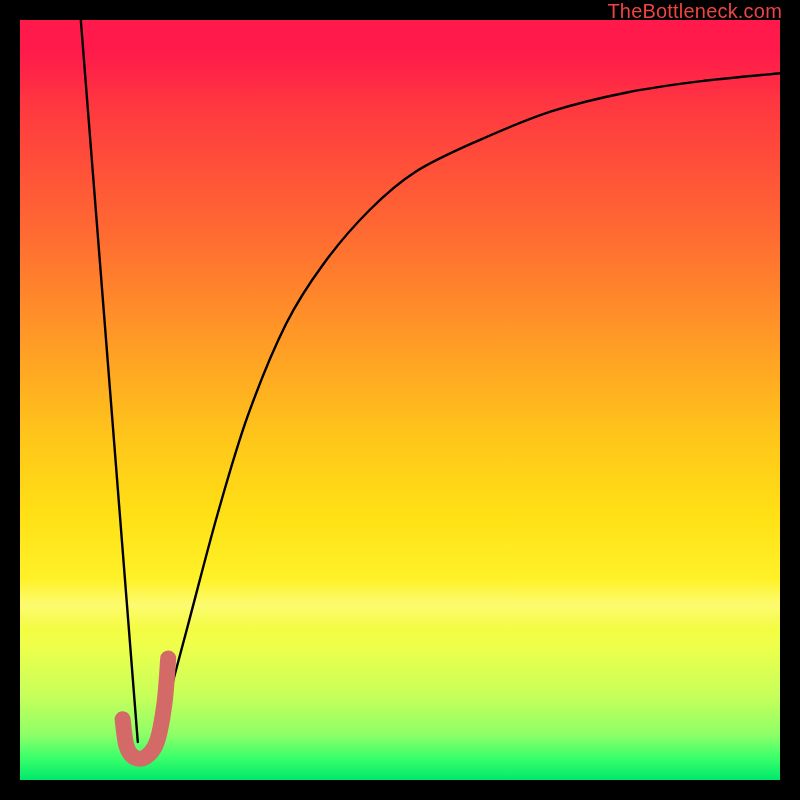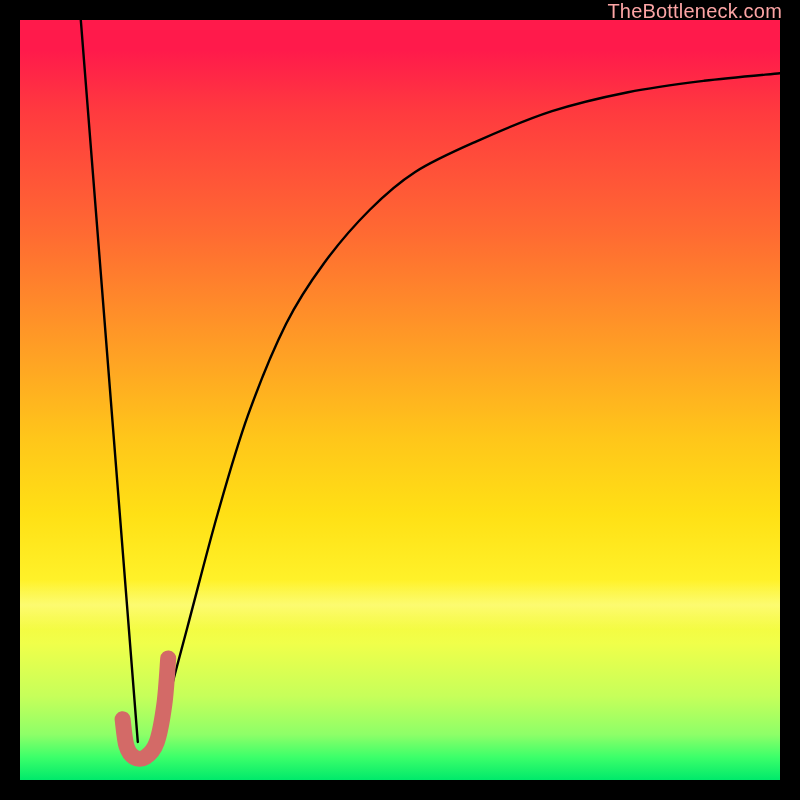--- a/index.html
+++ b/index.html
@@ -52,21 +52,21 @@
     right: 0;
     height: 50px;
     top: 560px;
     background: linear-gradient(to bottom, rgba(255,255,160,0.0), rgba(255,255,160,0.55), rgba(255,255,160,0.0));
     pointer-events: none;
   }
   .watermark {
     position: absolute;
     top: 0px;
     right: 18px;
-    color: #fca5a5;
+    color: #ef4444;
     font-size: 20px;
     font-weight: 500;
     letter-spacing: 0.2px;
     user-select: none;
   }
   svg.curves {
     position: absolute;
     inset: 0;
   }
 </style>

